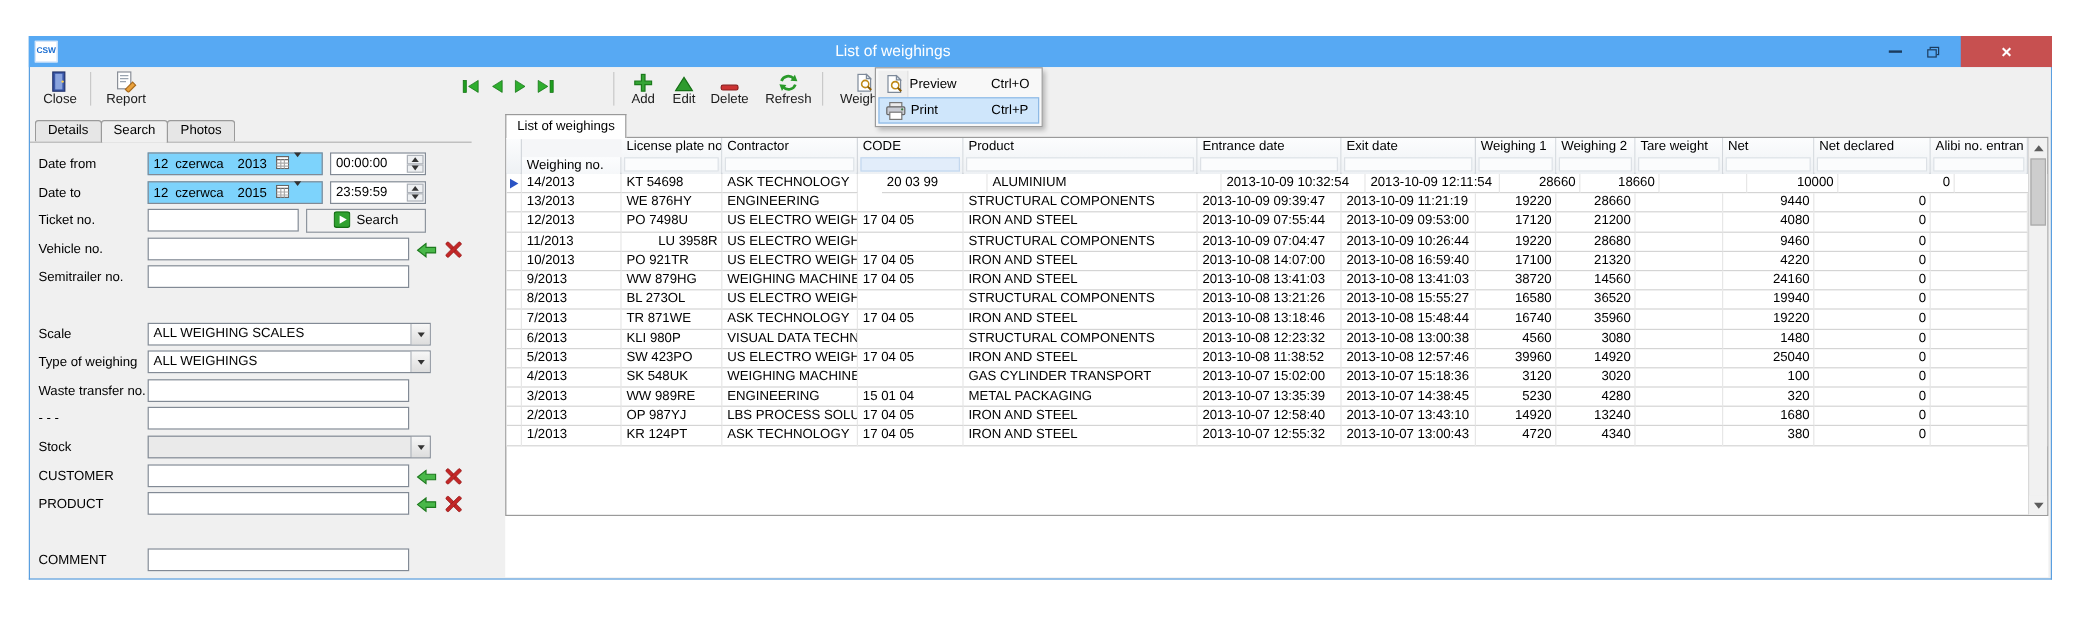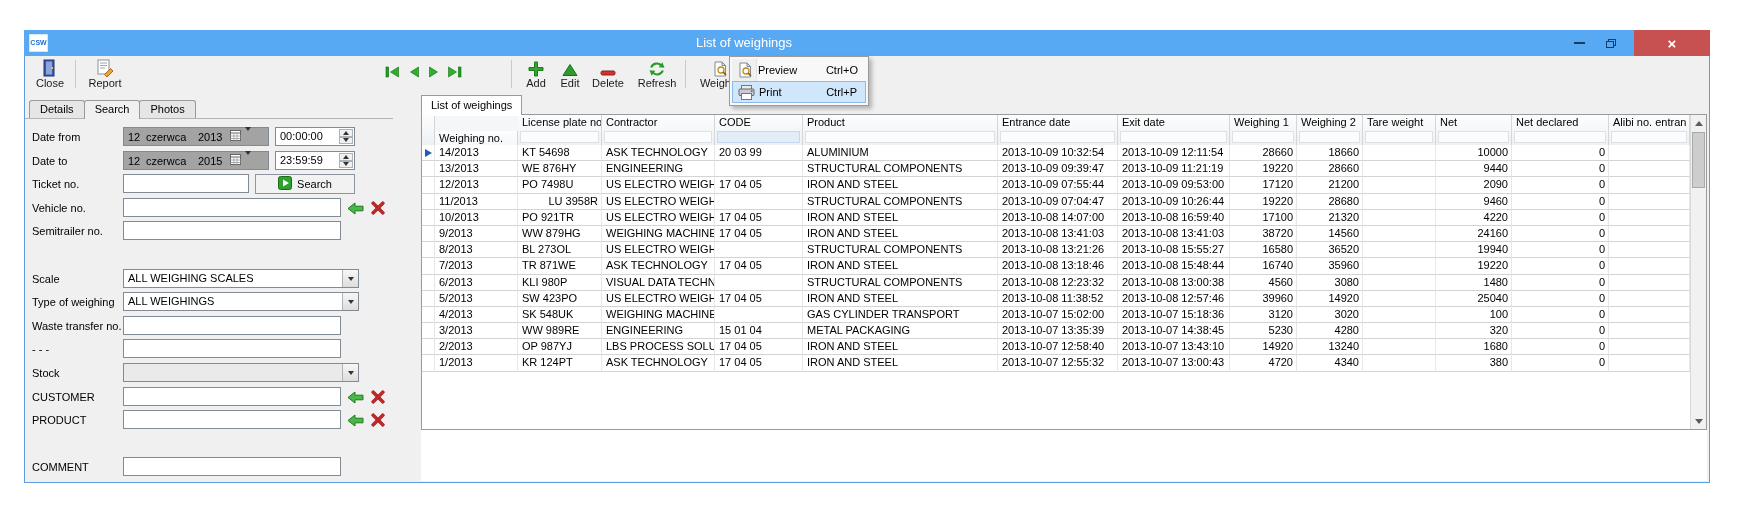--- a/index.html
+++ b/index.html
@@ -28,21 +28,21 @@
   .left-panel { position:absolute; left:0; top:62px; width:368px; height:389px; background:#f0f0f0; }
   .tabs { position:absolute; left:4px; top:8px; height:18px; display:flex; }
   .tab { height:18px; padding:0 10px; border:1px solid #9a9a9a; border-bottom:none; border-radius:3px 3px 0 0; background:#e6e6e6; line-height:17px; margin-right:-1px; position:relative; }
   .tab.active { background:#f0f0f0; z-index:2; height:19px; }
   .tabline { position:absolute; left:0; top:26px; width:368px; height:1px; background:#b5b5b5; }
   .f-row { position:absolute; left:0; height:20px; width:368px; }
   .f-label { position:absolute; left:7px; top:2px; width:90px; line-height:16px; color:#000; }
   .tinput { position:absolute; height:19px; border:1px solid #828a95; background:#fff; font-family:inherit; font-size:11px; padding:0 3px; }
   .in-std { left:98px; width:218px; }
   .in-ticket { left:98px; width:126px; }
-  .datebox { position:absolute; left:98px; width:146px; height:19px; border:1px solid #828a95; background:#a3a3a3; display:flex; align-items:center; }
+  .datebox { position:absolute; left:98px; width:146px; height:19px; border:1px solid #828a95; background:#7dd3fc; display:flex; align-items:center; }
   .datebox .d { margin-left:4px; width:18px; }
   .datebox .m { width:52px; }
   .datebox .y { width:30px; }
   .datebox .cal { margin-left:2px; }
   .timebox { position:absolute; left:250px; width:80px; height:19px; border:1px solid #828a95; background:#fff; }
   .timebox .tv { position:absolute; left:4px; top:2px; }
   .spin { position:absolute; right:1px; top:1px; width:14px; height:15px; display:flex; flex-direction:column; }
   .spin div { flex:1; background:#eef0f2; border:1px solid #aeb3ba; display:flex; align-items:center; justify-content:center; }
   .tri-up { width:0; height:0; border-left:3px solid transparent; border-right:3px solid transparent; border-bottom:4px solid #333; }
   .tri-dn { width:0; height:0; border-left:3px solid transparent; border-right:3px solid transparent; border-top:4px solid #333; }
@@ -450,21 +450,21 @@
           </div>
         </div>
       <div class="g-body" id="grid-body">
           <div class="g-row">
             <div class="g-cell ind">
               <div class="row-arrow"></div>
             </div>
             <div class="g-cell" style="width: 83px;">14/2013</div>
             <div class="g-cell" style="width: 84px;">KT 54698</div>
             <div class="g-cell" style="width: 113px;">ASK TECHNOLOGY</div>
-            <div class="g-cell" style="width: 88px;">20 03 99</div>
+            <div class="g-cell" style="width: 88px; margin-left: 20px;">20 03 99</div>
             <div class="g-cell" style="width: 195px;">ALUMINIUM</div>
             <div class="g-cell" style="width: 120px;">2013-10-09 10:32:54</div>
             <div class="g-cell" style="width: 112px;">2013-10-09 12:11:54</div>
             <div class="g-cell num" style="width: 67px;">28660</div>
             <div class="g-cell num" style="width: 66px;">18660</div>
             <div class="g-cell num" style="width: 73px;"></div>
             <div class="g-cell num" style="width: 76px;">10000</div>
             <div class="g-cell num" style="width: 97px;">0</div>
             <div class="g-cell" style="width: 81px;"></div>
           </div>
@@ -489,21 +489,21 @@
             <div class="g-cell" style="width: 83px;">12/2013</div>
             <div class="g-cell" style="width: 84px;">PO 7498U</div>
             <div class="g-cell" style="width: 113px;">US ELECTRO WEIGH</div>
             <div class="g-cell" style="width: 88px;">17 04 05</div>
             <div class="g-cell" style="width: 195px;">IRON AND STEEL</div>
             <div class="g-cell" style="width: 120px;">2013-10-09 07:55:44</div>
             <div class="g-cell" style="width: 112px;">2013-10-09 09:53:00</div>
             <div class="g-cell num" style="width: 67px;">17120</div>
             <div class="g-cell num" style="width: 66px;">21200</div>
             <div class="g-cell num" style="width: 73px;"></div>
-            <div class="g-cell num" style="width: 76px;">2090</div>
+            <div class="g-cell num" style="width: 76px;">4080</div>
             <div class="g-cell num" style="width: 97px;">0</div>
             <div class="g-cell" style="width: 81px;"></div>
           </div>
           <div class="g-row">
             <div class="g-cell ind"></div>
             <div class="g-cell" style="width: 83px;">11/2013</div>
             <div class="g-cell" style="width: 84px; text-align: right;">LU 3958R</div>
             <div class="g-cell" style="width: 113px;">US ELECTRO WEIGH</div>
             <div class="g-cell" style="width: 88px;"></div>
             <div class="g-cell" style="width: 195px;">STRUCTURAL COMPONENTS</div>

